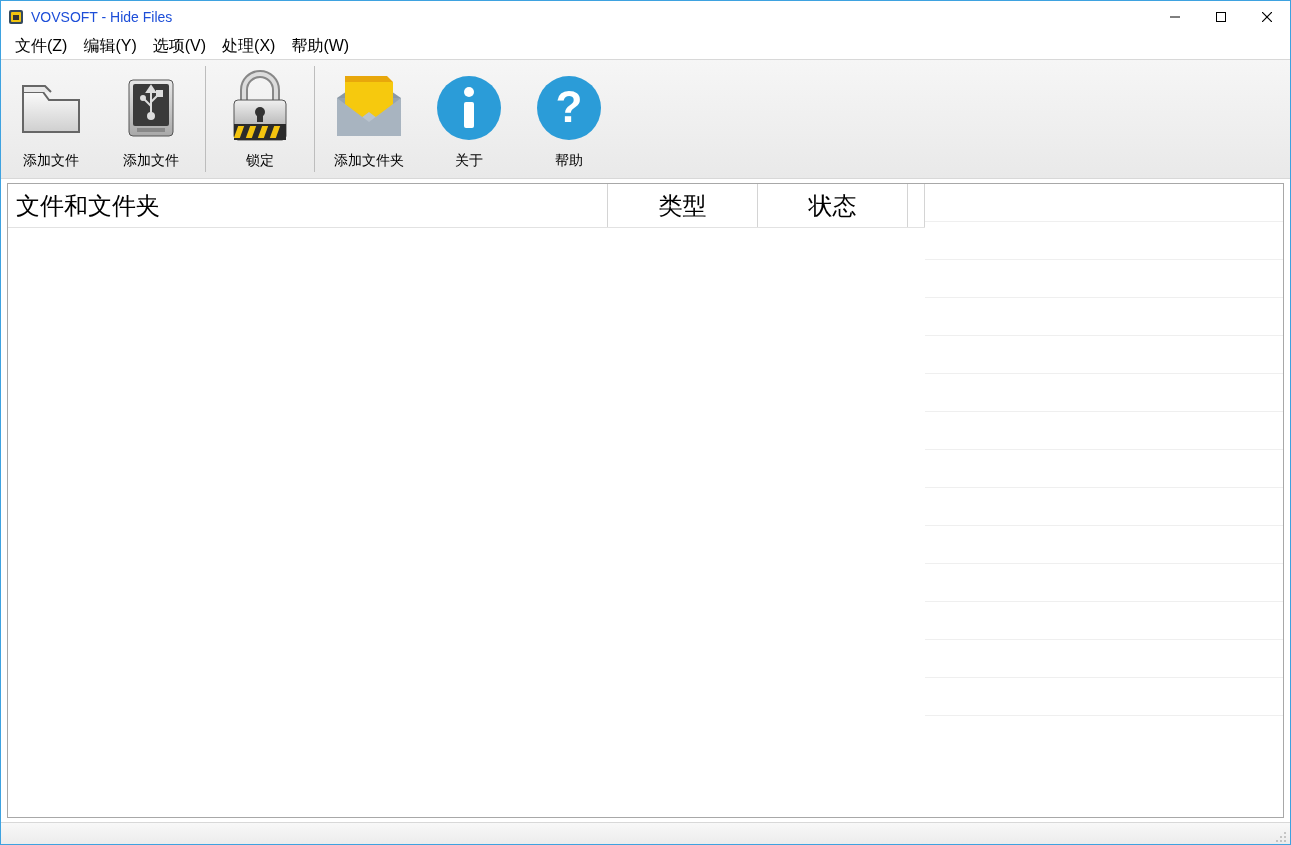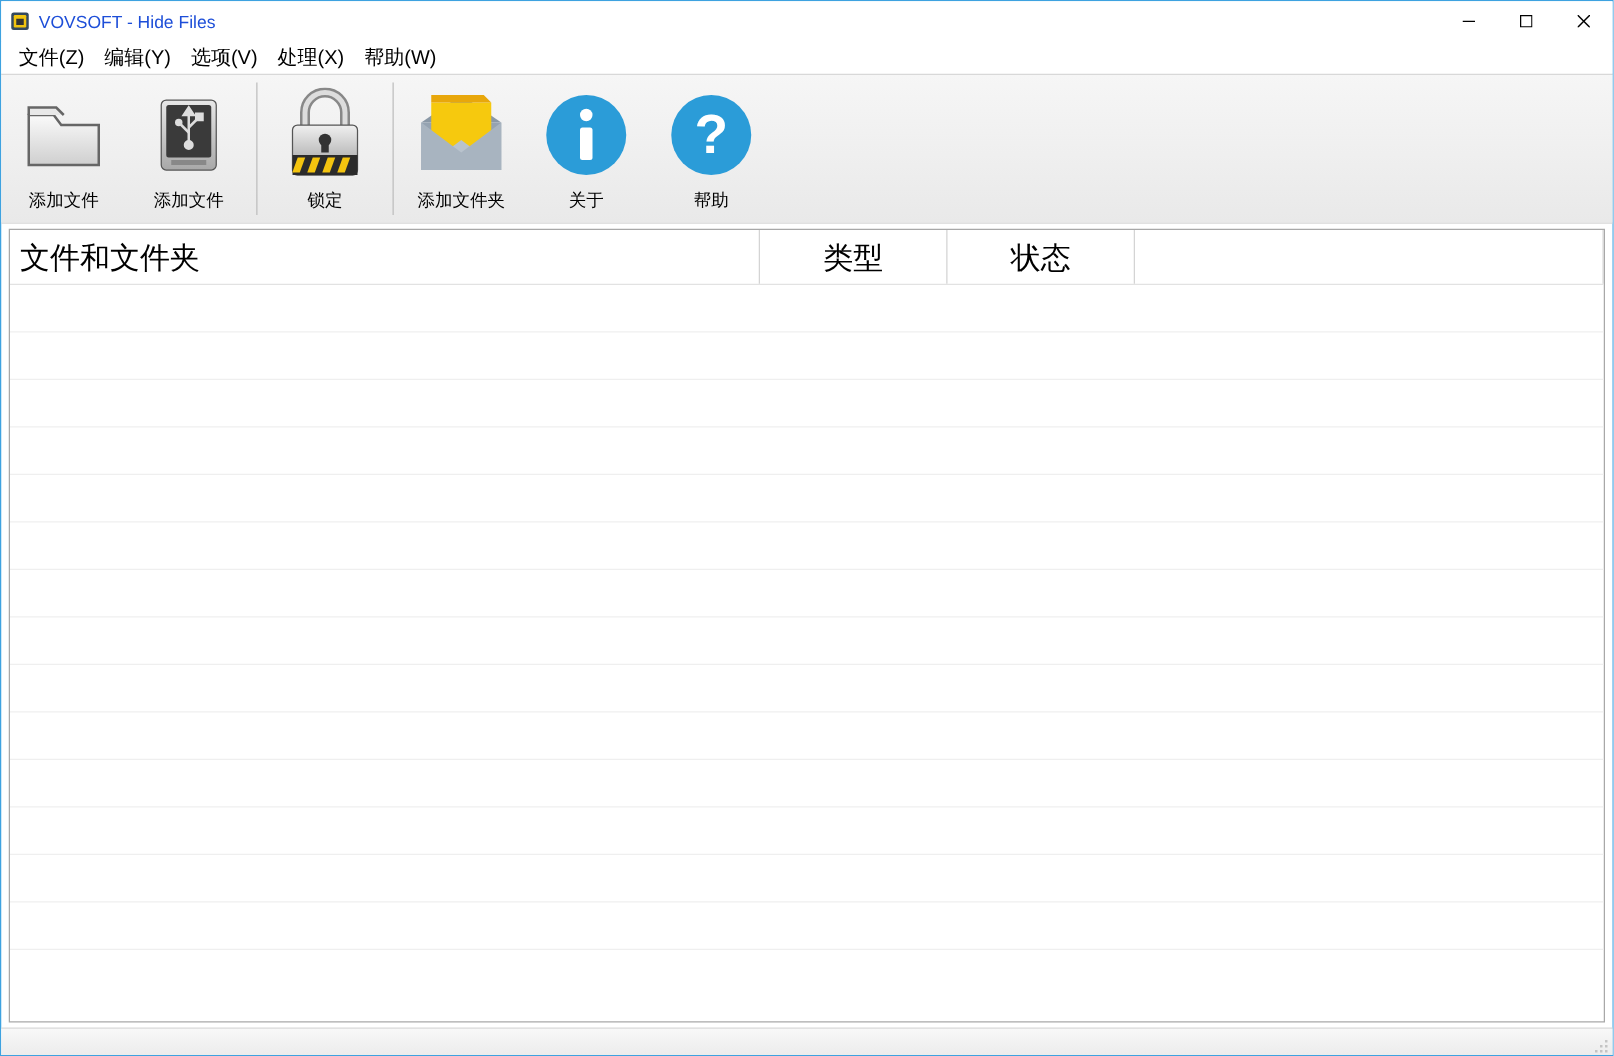--- a/index.html
+++ b/index.html
@@ -95,21 +95,20 @@
 
   .content {
     flex: 1;
     padding: 4px 6px 4px 6px;
     display:flex;
   }
   .grid {
     flex:1;
     border: 1px solid #a8a8a8;
     display:flex;
-    flex-direction:column;
     background:#fff;
   }
   .grid-header {
     display:flex;
     height: 44px;
     font-size: 24px;
     font-family: "SimSun","NSimSun",serif;
     color:#000;
     border-bottom: 1px solid #e2e2e2;
   }

